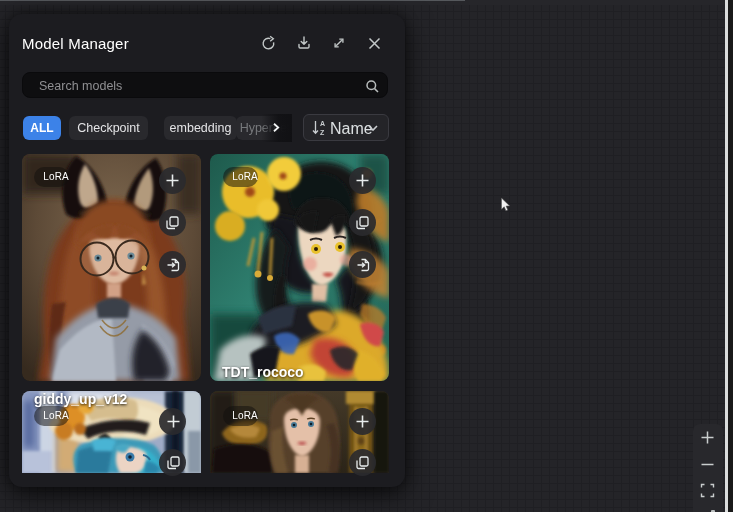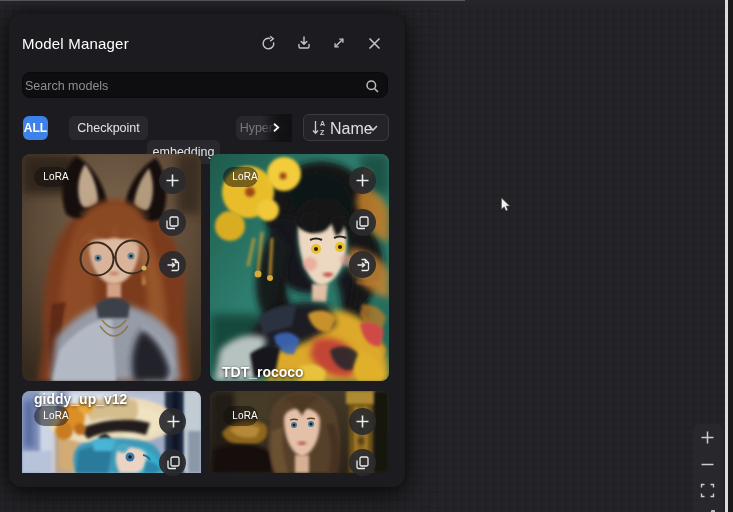--- a/index.html
+++ b/index.html
@@ -22,28 +22,28 @@
     position:absolute; left:9px; top:14px; width:396px; height:473px;
     background:#1c1c20; border-radius:13px;
     box-shadow:0 8px 28px rgba(0,0,0,0.62), 0 0 14px rgba(0,0,0,0.45);
   }
   .abs { position:absolute; }
   #title { left:22px; top:35px; font-size:15px; font-weight:normal; color:#ffffff; letter-spacing:0.2px; }
   #search {
     left:22px; top:72px; width:366px; height:26px;
     background:#0e0e10; border-radius:8px; border:1px solid #0a0a0c;
   }
-  #search span { position:absolute; left:2px; top:6px; font-size:12.5px; color:#8f8f92; }
+  #search span { position:absolute; left:16px; top:6px; font-size:12.5px; color:#8f8f92; }
   .chip {
     top:116px; height:24px; border-radius:6px; background:#29292d;
     color:#e4e4e6; font-size:12.5px; line-height:24px; text-align:center;
   }
-  #chip-all { left:23px; width:25px; background:#3c82e8; color:#fff; font-weight:bold; font-size:12px; }
+  #chip-all { left:23px; width:38px; background:#3c82e8; color:#fff; font-weight:bold; font-size:12px; }
   #chip-checkpoint { left:69px; width:79px;text-align:center; }
-  #chip-embedding { left:147px; width:73px;margin-top:24px; }
+  #chip-embedding { left:164px; width:73px; }
   #chip-hyper { left:236px; width:58px; color:#77797c;
     -webkit-mask-image:linear-gradient(to right,#000 45%,transparent 95%);
             mask-image:linear-gradient(to right,#000 45%,transparent 95%); }
   #dropdown {
     left:303px; top:114px; width:86px; height:27px;
     background:#242428; border:1px solid #3a3a40; border-radius:6px;
   }
   .card { position:absolute; width:179px; border-radius:8px; overflow:hidden; background:#121214; }
   .card svg { position:absolute; left:0; top:0; }
   .badge {

